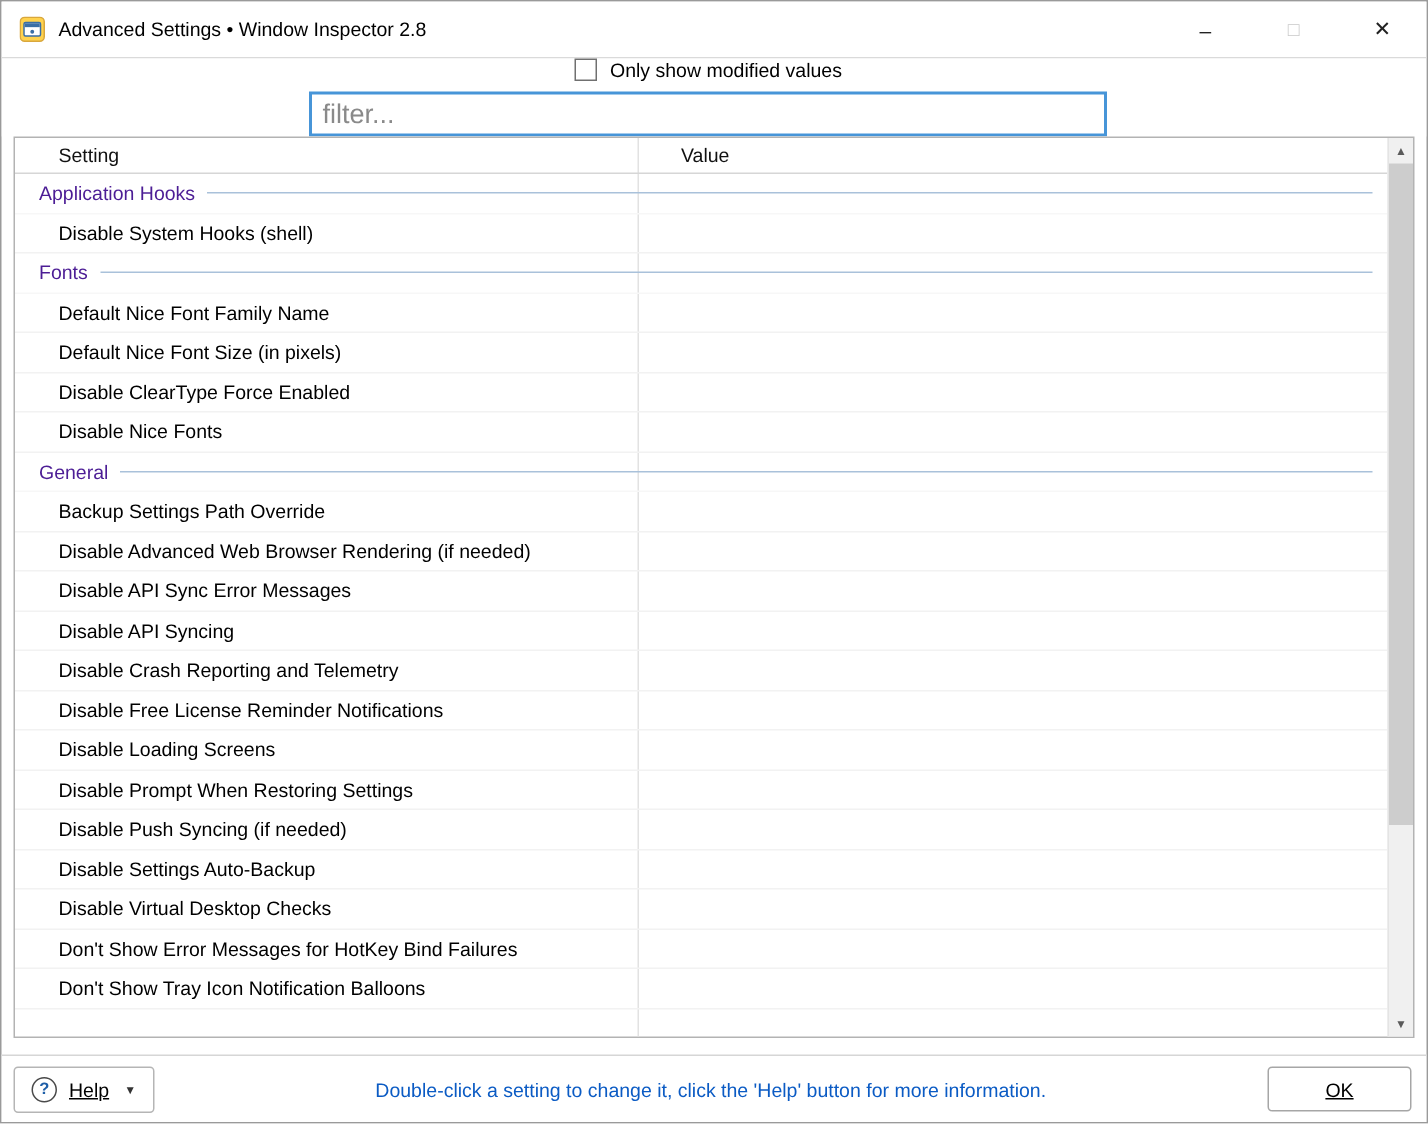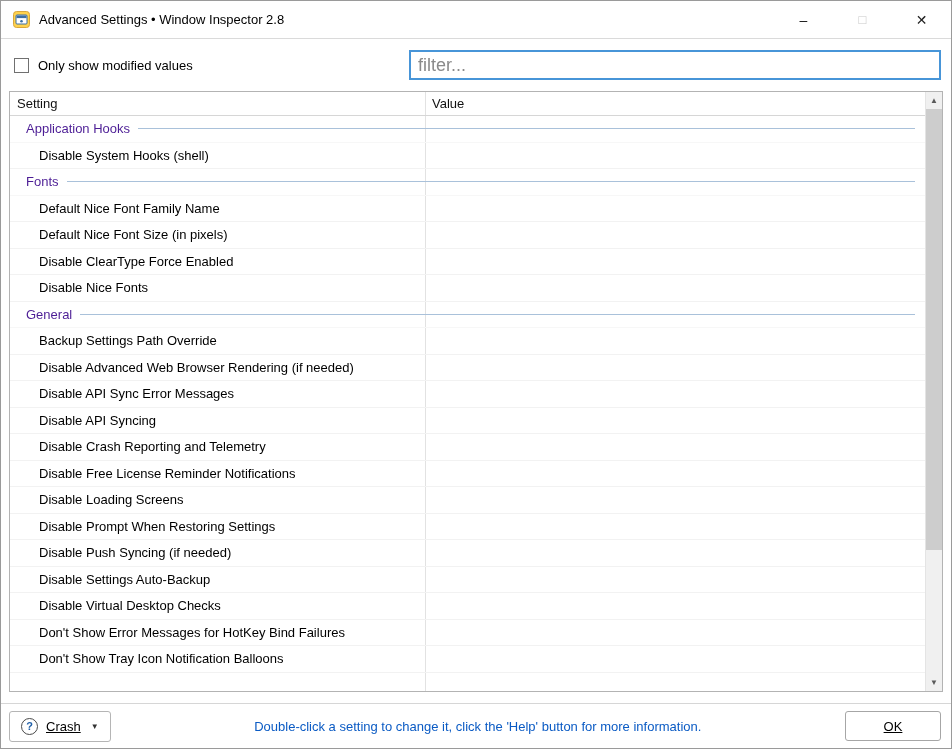--- a/index.html
+++ b/index.html
@@ -33,22 +33,23 @@
     display: flex; align-items: center; justify-content: center;
     font-size: 14px; color: #222; cursor: default; background: transparent;
   }
   .win-btn.maximize { color: #c9c9c9; font-size: 13px; }
   .win-btn.close { font-size: 14px; }
 
   
   .toolbar {
     height: 52px;
     display: flex; align-items: center; justify-content: space-between;
-    padding: 0 10px 0 13px;
+    padding: 0 21px 0 13px;
     background: #fff;
+    flex-direction: column;
   }
   .chk { display: flex; align-items: center; gap: 9px; font-size: 13px; cursor: default; }
   .checkbox {
     width: 15px; height: 15px;
     border: 1px solid #707070; background: #fff;
     flex: 0 0 auto;
   }
   .filter {
     width: 532px; height: 30px;
     border: 2px solid #4795d8;
@@ -73,21 +74,21 @@
     position: absolute; left: 415px; top: 0; bottom: 0; width: 1px;
     background: #e2e2e2; z-index: 1;
   }
   .header-row {
     height: 24px;
     display: flex; align-items: center;
     border-bottom: 1px solid #d6d6d6;
     font-size: 13px; color: #111;
     position: relative; z-index: 2;
   }
-  .col-setting { width: 415px; padding-left: 7px; }
+  .col-setting { width: 415px; padding-left: 7px; margin-left: 22px; }
   .col-value { padding-left: 7px; }
 
   .row {
     height: 26.5px;
     display: flex; align-items: center;
     font-size: 13px;
     border-bottom: 1px solid #f2f2f2;
     position: relative; z-index: 2;
   }
   .row.setting { cursor: default; }
@@ -278,21 +279,21 @@
       <div class="sb-track">
         <div class="sb-thumb"></div>
       </div>
       <div class="sb-btn">▼</div>
     </div>
   </div>
 
   <div class="footer">
     <div class="help-btn">
       <span class="help-icon">?</span>
-      <span class="help-label">Crash</span>
+      <span class="help-label">Help</span>
       <span class="caret">▼</span>
     </div>
     <a class="hint">Double-click a setting to change it, click the 'Help' button for more information.</a>
     <button class="ok-btn">
       <span>OK</span>
     </button>
   </div>
 
 </div>
 

